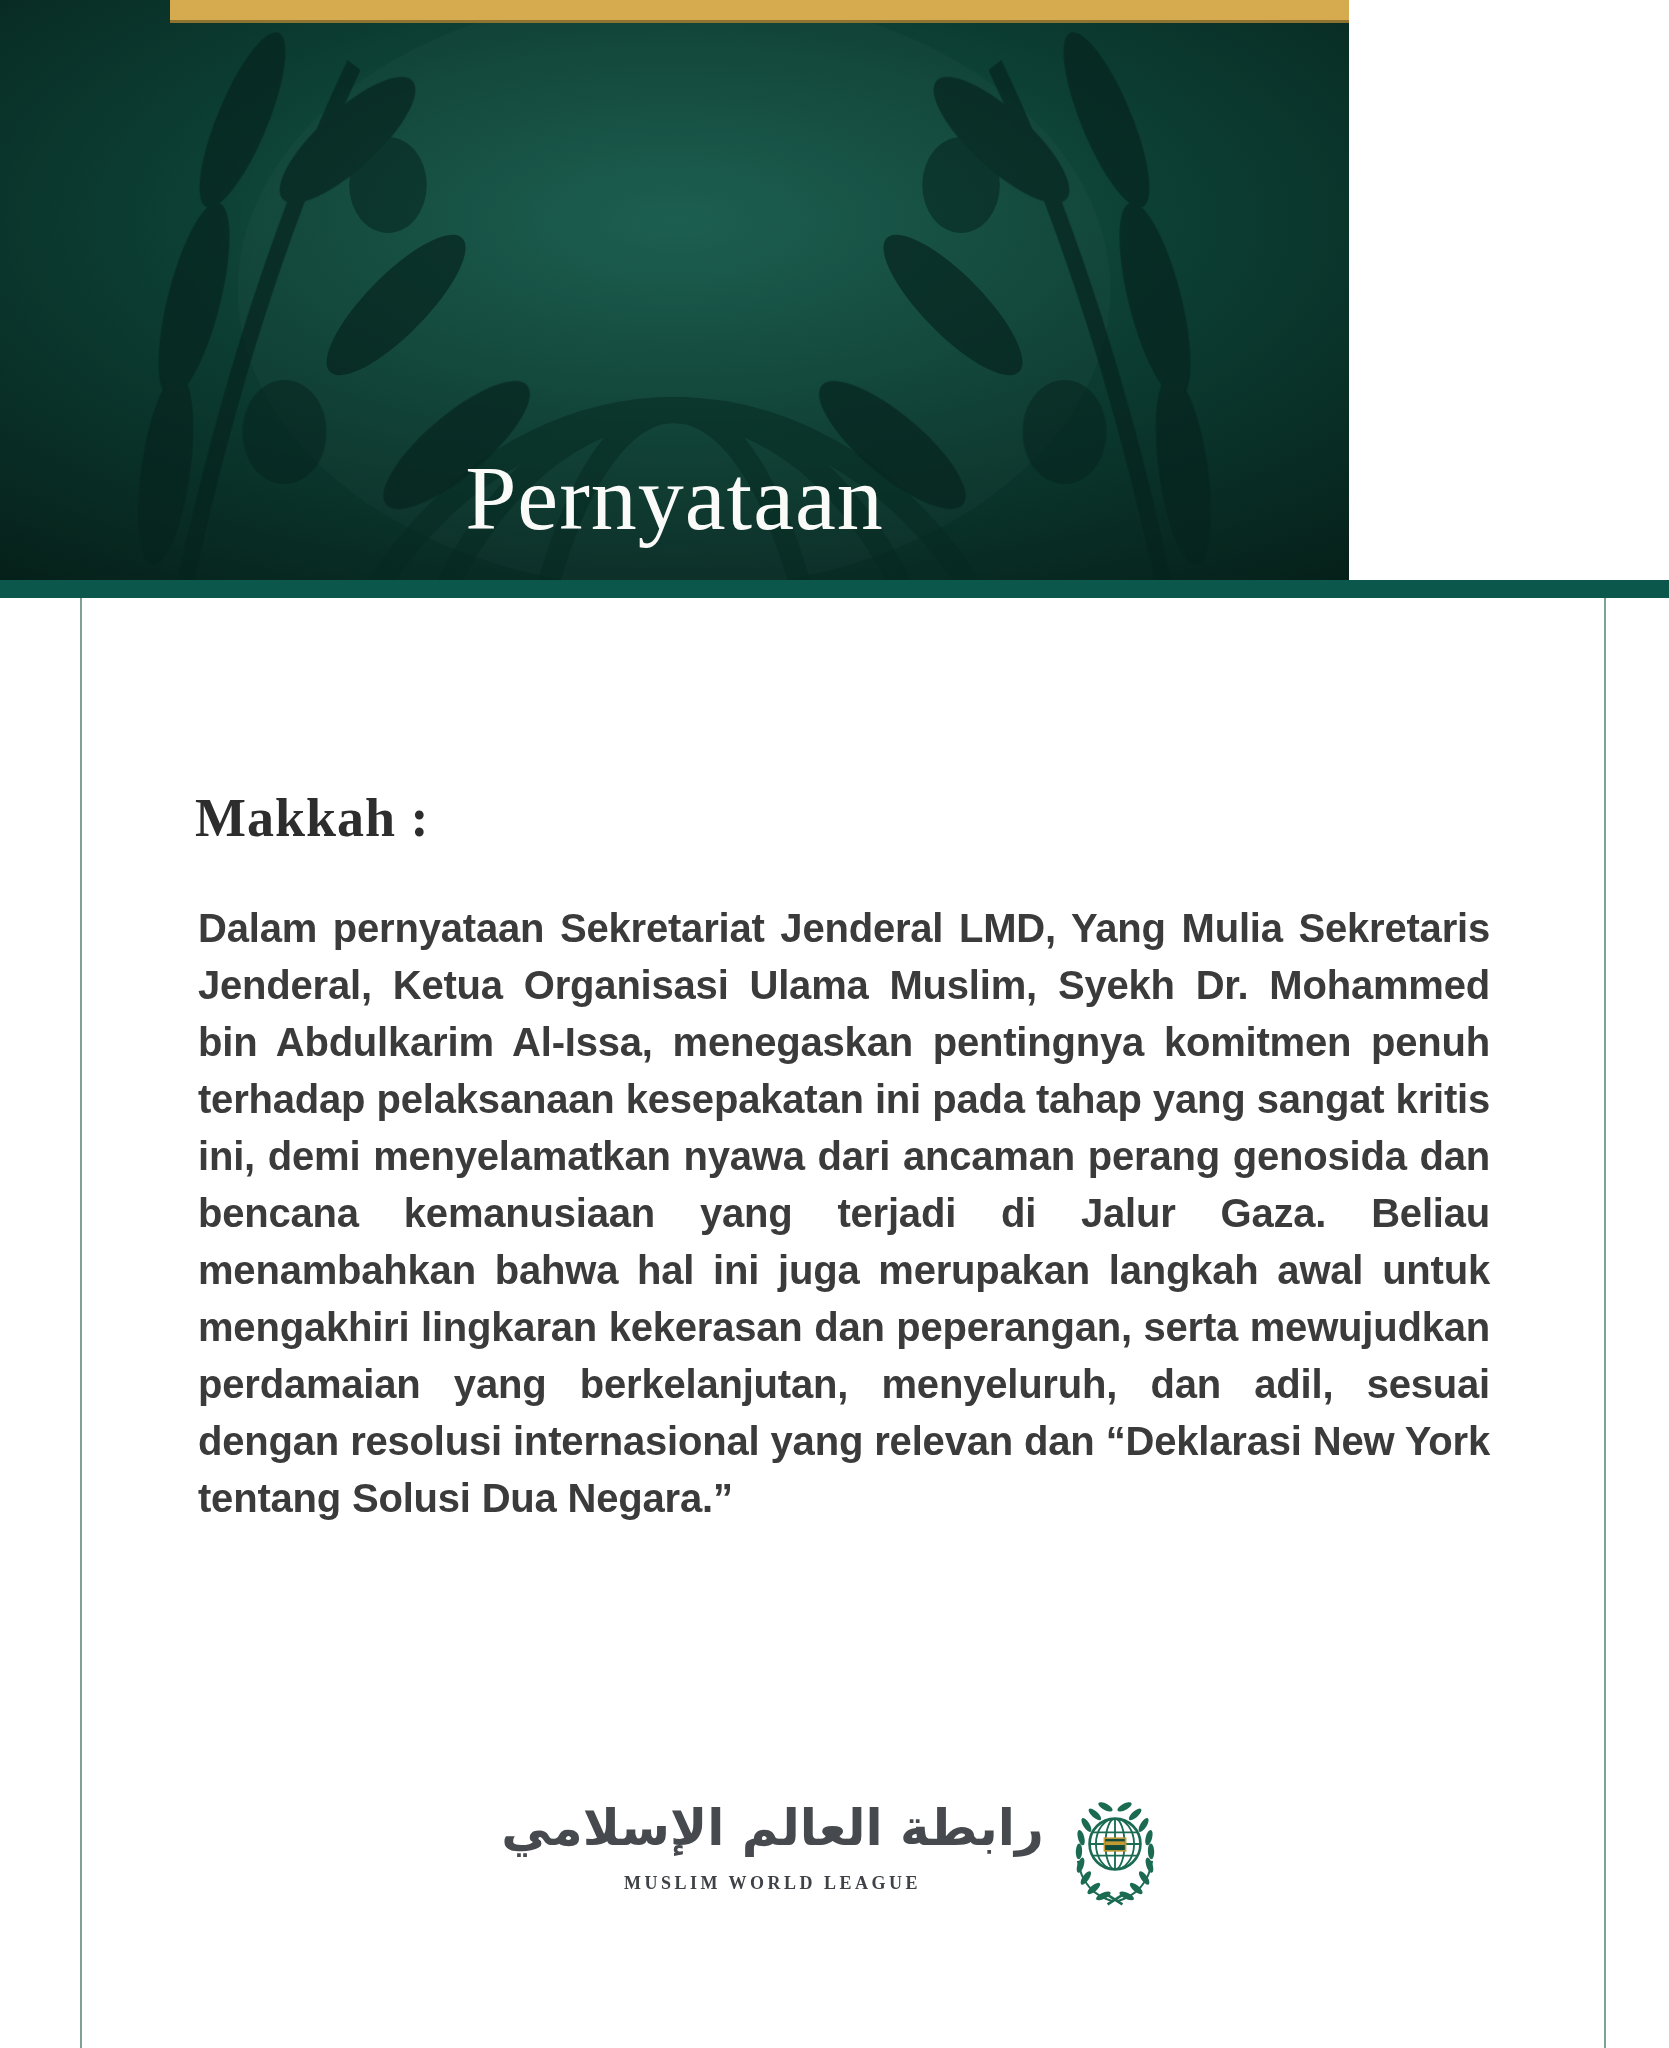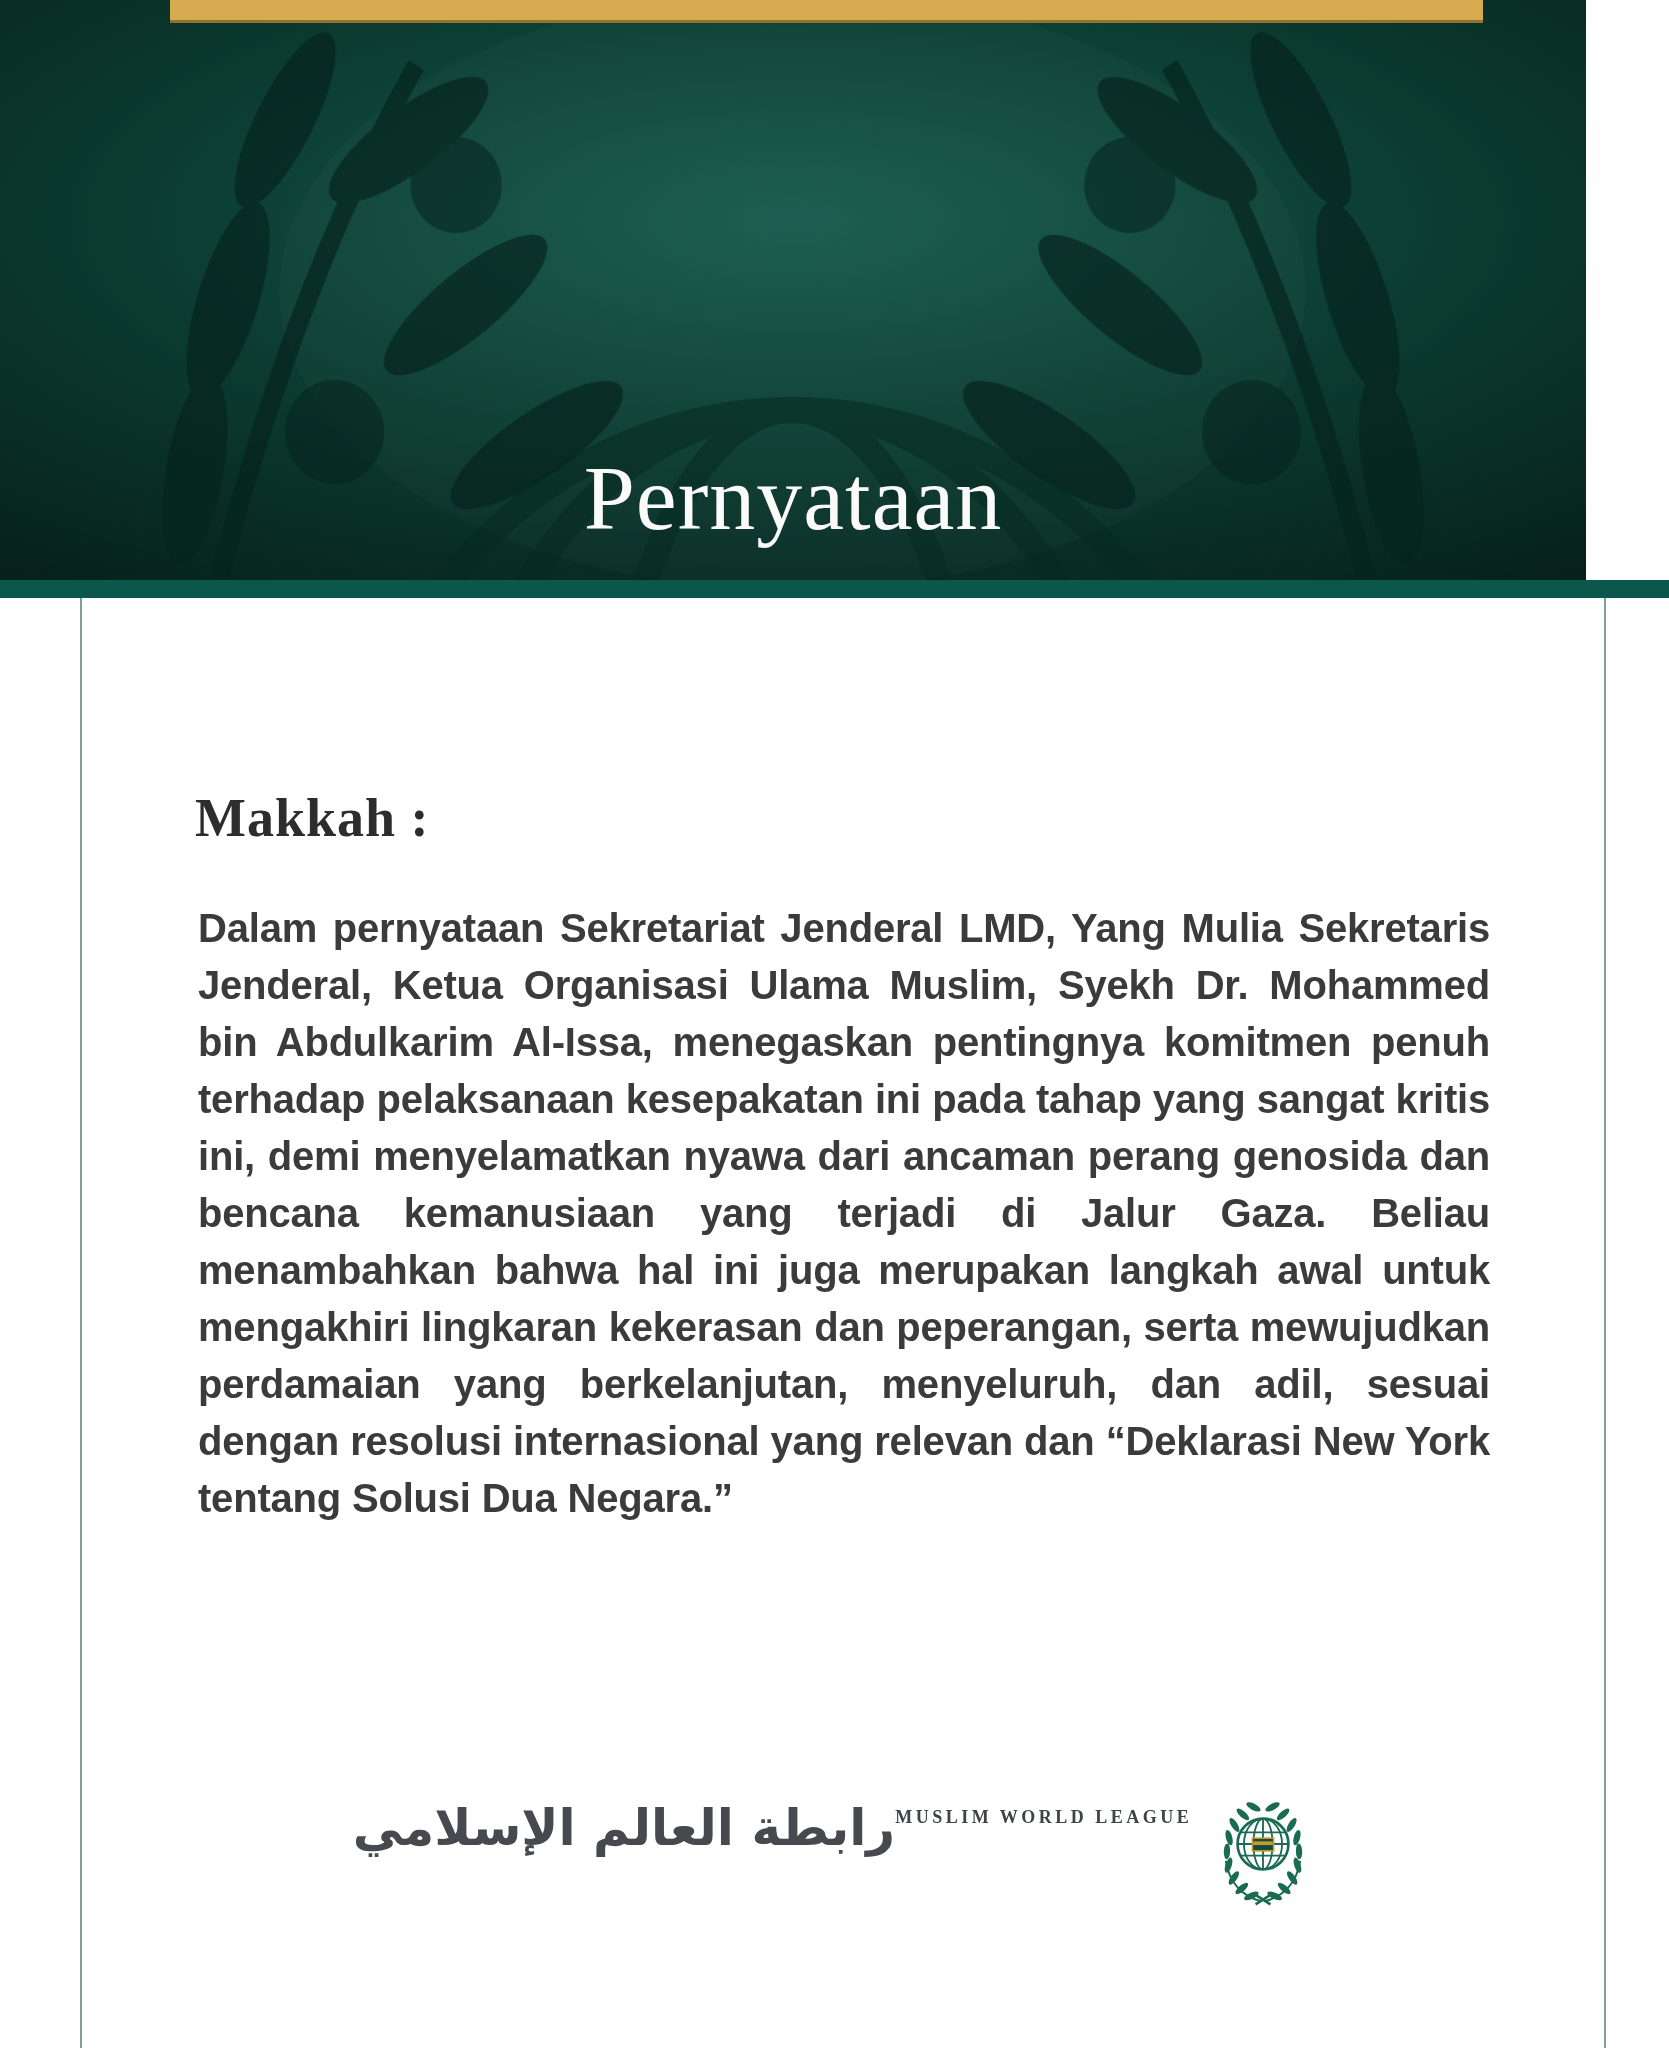--- a/index.html
+++ b/index.html
@@ -7,21 +7,21 @@
     position:relative;
     width:1669px;height:2048px;
     background:#ffffff;
     overflow:hidden;
     font-family:"Liberation Sans", sans-serif;
   }
 
   
   .header{
     position:absolute;top:0;left:0;
-    width:1586px;height:580px;
+    width:1349px;height:580px;
     overflow:hidden;
   }
   .header-art{display:block;width:100%;height:100%;}
   .gold-bar{
     position:absolute;top:0;left:170px;
     width:1313px;height:20px;
     background:var(--gold-bar,#D6AB4F);
     border-bottom:3px solid #8F7330;
     z-index:3;
   }
@@ -73,21 +73,21 @@
     text-align:justify;
   }
 
   
   .footer-logo{
     position:absolute;top:1795px;left:0;width:100%;
     display:flex;justify-content:center;align-items:flex-start;
     gap:18px;
   }
   .logo-text-col{
-    display:flex;flex-direction:row;align-items:flex-start;
+    display:flex;flex-direction:column;align-items:center;
   }
   .logo-arabic{
     font-family:"DejaVu Sans", sans-serif;
     font-weight:700;
     font-size:50px;line-height:66px;
     color:#46494D;
   }
   .logo-english{
     margin-top:8px;
     font-family:"Liberation Serif", serif;

